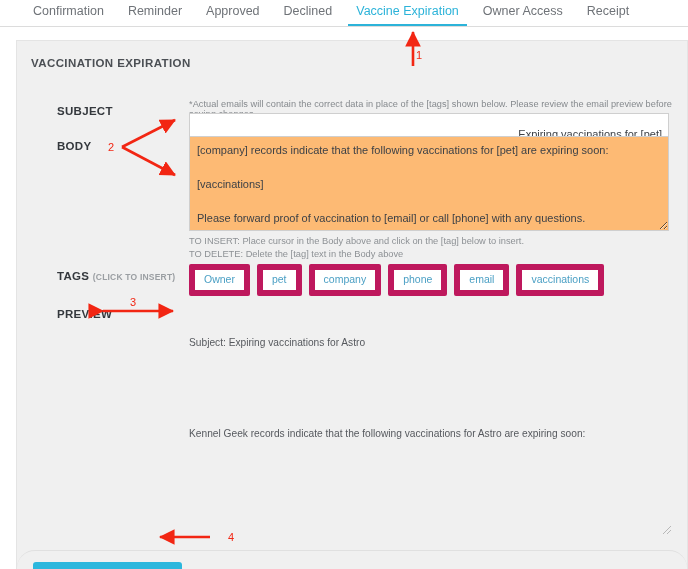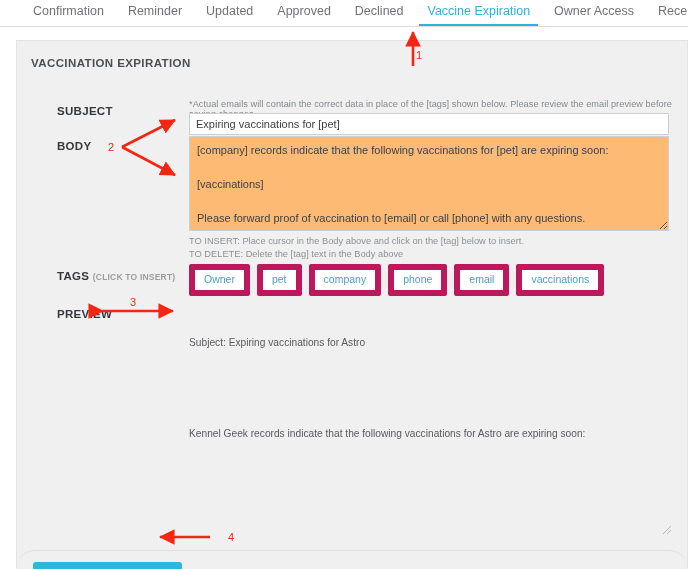--- a/index.html
+++ b/index.html
@@ -86,21 +86,22 @@
     letter-spacing: 0.05px;
   }
 
   input.textfield {
     position: absolute;
     font-family: "Liberation Sans", sans-serif;
     font-size: 11px;
     color: #3d4146;
     background: #ffffff;
     border: 1px solid #cfcfcf;
-    padding: 10px 6px;
+    padding: 20px 6px;
+    text-align: right;
   }
 
   textarea.bodyarea {
     position: absolute;
     font-family: Liberation Sans, sans-serif;
     font-size: 11px;
     line-height: 17px;
     color: #3d4146;
     background: #fdba74;
     border: 1px solid #cfcfcf;
@@ -183,21 +184,20 @@
     font-size: 11px;
     font-family: "Liberation Sans", sans-serif;
   }
 </style>
 </head>
 <body>
 
 <div class="tabbar">
   <button class="tab">Confirmation</button>
   <button class="tab">Reminder</button>
-  <button class="tab">Updated</button>
   <button class="tab">Approved</button>
   <button class="tab">Declined</button>
   <button class="tab active">Vaccine Expiration</button>
   <button class="tab">Owner Access</button>
   <button class="tab">Receipt</button>
 </div>
 
 <div class="panel">
 
   <div class="panel-title">VACCINATION EXPIRATION</div>

